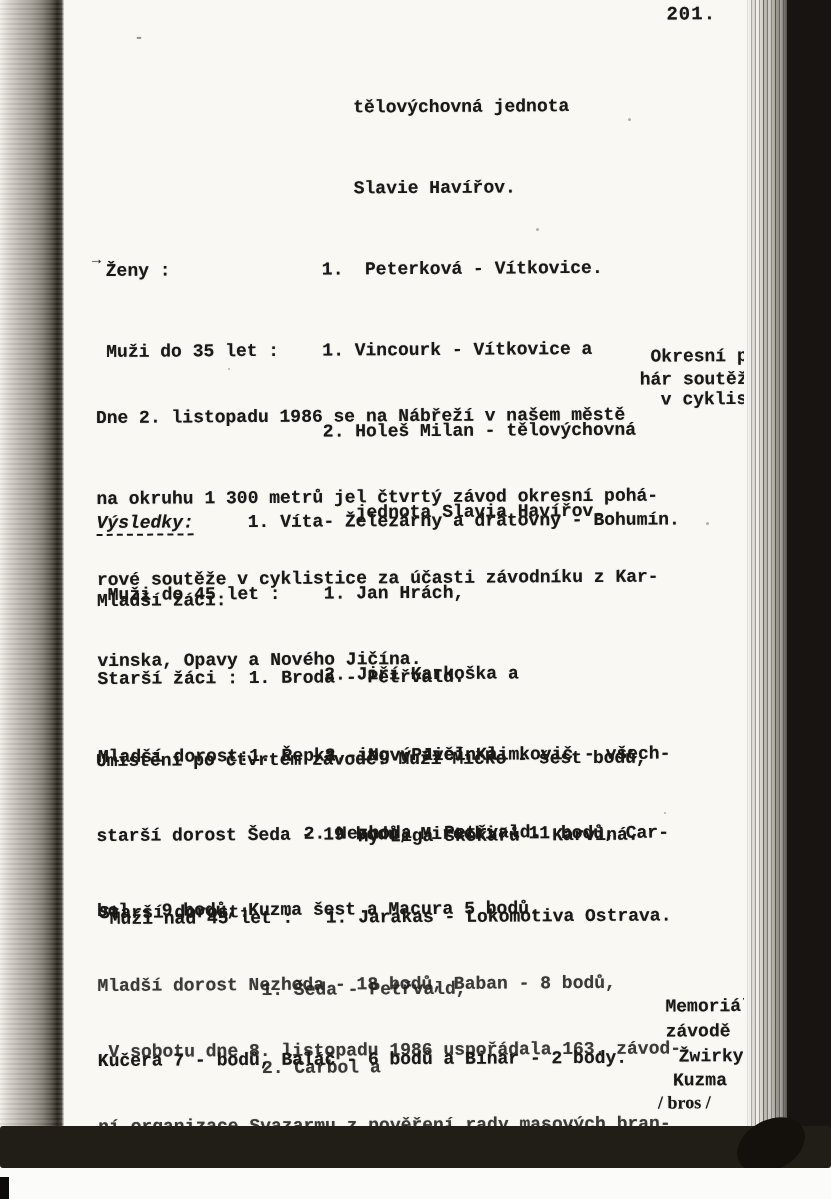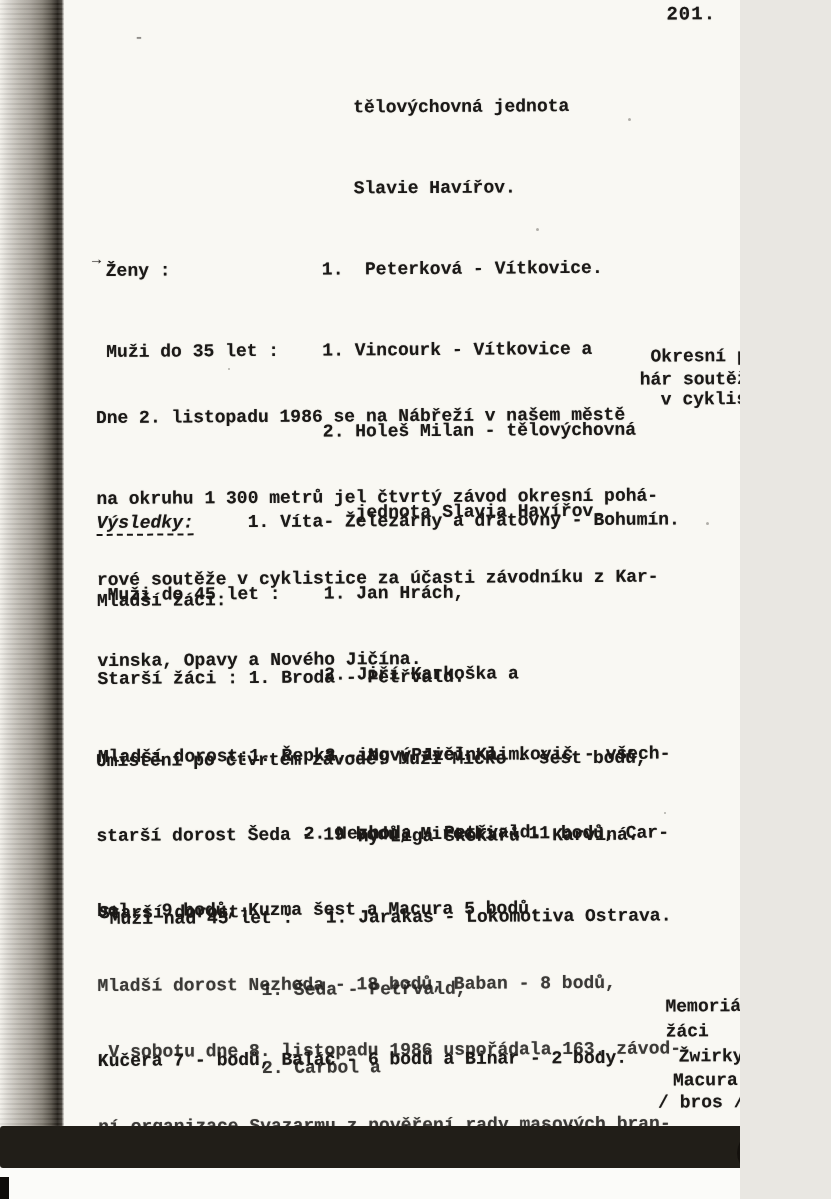--- a/index.html
+++ b/index.html
@@ -1,17 +1,17 @@
 <!DOCTYPE html>
 <html><head>
 <meta charset="utf-8">
 <style>
   html,body{margin:0;padding:0;background:#e9e7e2;}
   .page{
-    position:relative;width:740px;height:1199px;overflow:hidden;
+    position:relative;width:831px;height:1199px;overflow:hidden;
     background:#f9f8f3;
     font-family:"Liberation Mono","DejaVu Sans Mono",monospace;
     color:#1b1917;
   }
   
   .spine-left{
     position:absolute;left:0;top:0;width:64px;height:1134px;
     background:
       repeating-linear-gradient(to bottom, rgba(255,255,255,.07) 0 3px, rgba(0,0,0,.05) 3px 5px),
       linear-gradient(to right,#f1efe9 0%,#d8d5cf 12%,#bcb8b0 30%,#a5a098 48%,#837e74 66%,#575249 80%,#27231d 90%,#46423b 96%,#bbb8b2 99%,#f9f8f3 100%);
@@ -117,24 +117,24 @@
     <div class="block block-e dim">
       <div class="line"> V sobotu dne 8. listopadu 1986 uspořádala 163. závod-</div>
       <div class="line">ní organizace Svazarmu z pověření rady masových bran-</div>
       <div class="line">ných sportů okresního výboru Svazarmu Memoriál Žwir-</div>
       
       
     </div>
 
     <span class="mark" style="left:752px;top:980px;">–</span>
     <div class="mnote" style="left:663px;top:998px;">Memoriál</div>
-    <div class="mnote" style="left:663px;top:1023px;">žáci</div>
+    <div class="mnote" style="left:663px;top:1023px;">závodě</div>
     <div class="mnote" style="left:676px;top:1048px;">Žwirky a</div>
-    <div class="mnote" style="left:670px;top:1072px;">Macura</div>
-    <div class="mnote" style="left:655px;top:1094px;">/ bros /</div>
+    <div class="mnote" style="left:670px;top:1072px;">Kuzma</div>
+    <div class="mnote" style="left:655px;top:1094px;font-family:Liberation Serif, serif;">/ bros /</div>
 
   </div>
 
   <div class="spine-left"></div>
   <div class="edge-streaks"></div>
   <div class="band-right"></div>
   <div class="band-bottom"></div>
   <div class="corner-blob"></div>
   <div class="bottom-strip"></div>
   <div class="bottom-bar"></div>

